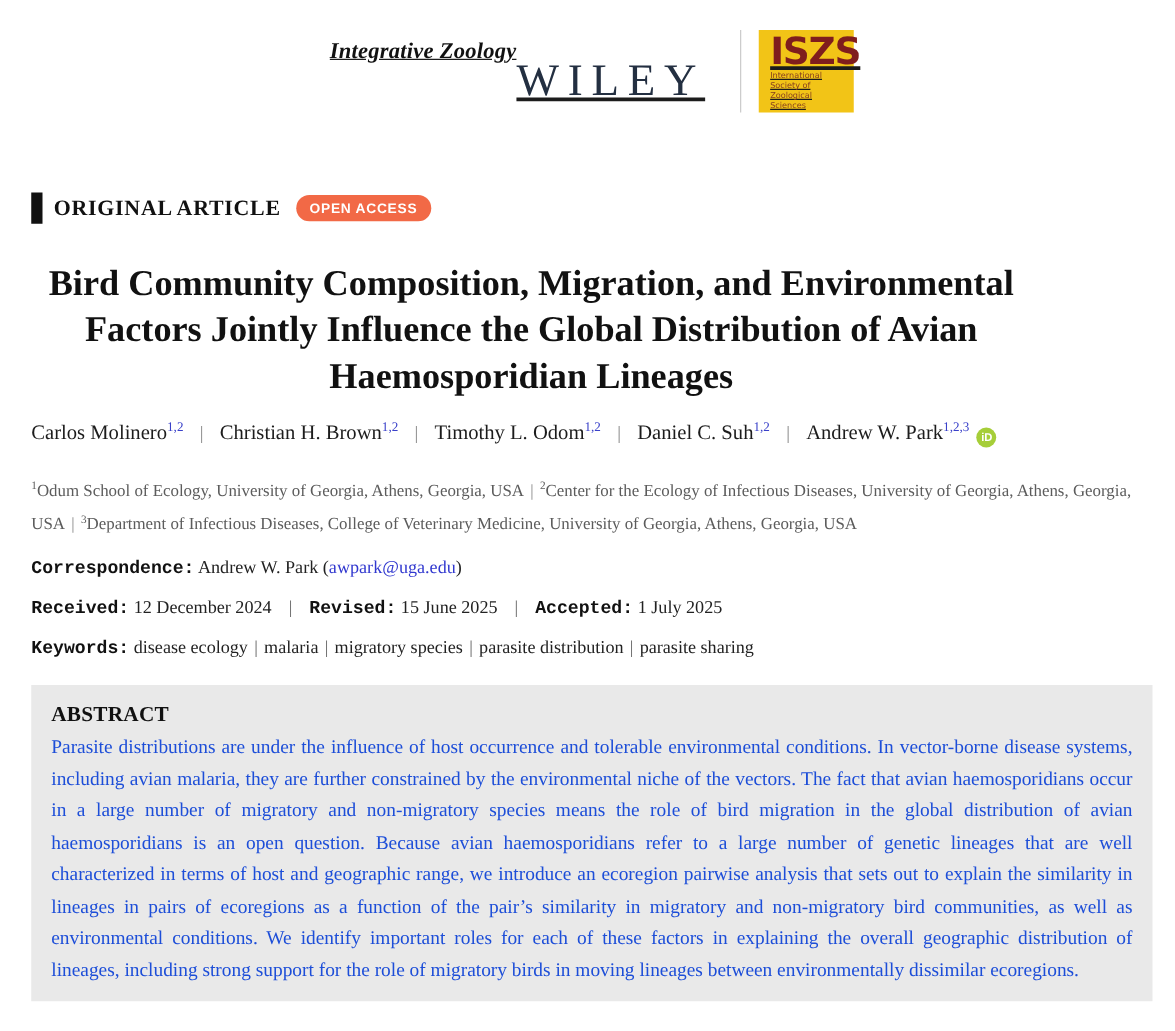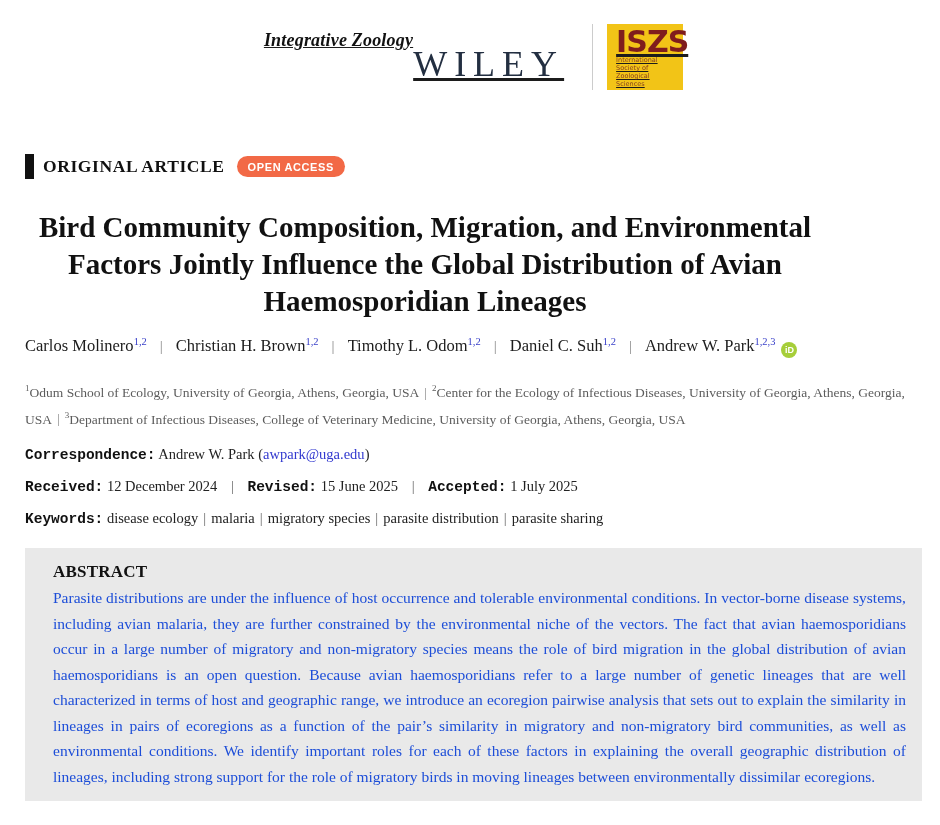--- a/index.html
+++ b/index.html
@@ -163,21 +163,21 @@
   a.email {
     color: #3138cf;
     text-decoration: none;
     cursor: pointer;
   }
 
   
   .abstract-box {
     margin: 21px 18px 0 25px;
     background: #e9e9e9;
-    padding: 14px 16px 12px 28px;
+    padding: 14px 16px 12px 16px;
   }
   .abstract-heading {
     font-size: 17px;
     font-weight: bold;
     color: #111111;
     letter-spacing: 0.2px;
     margin-bottom: 3px;
   }
   .abstract-text {
     font-size: 15.5px;

